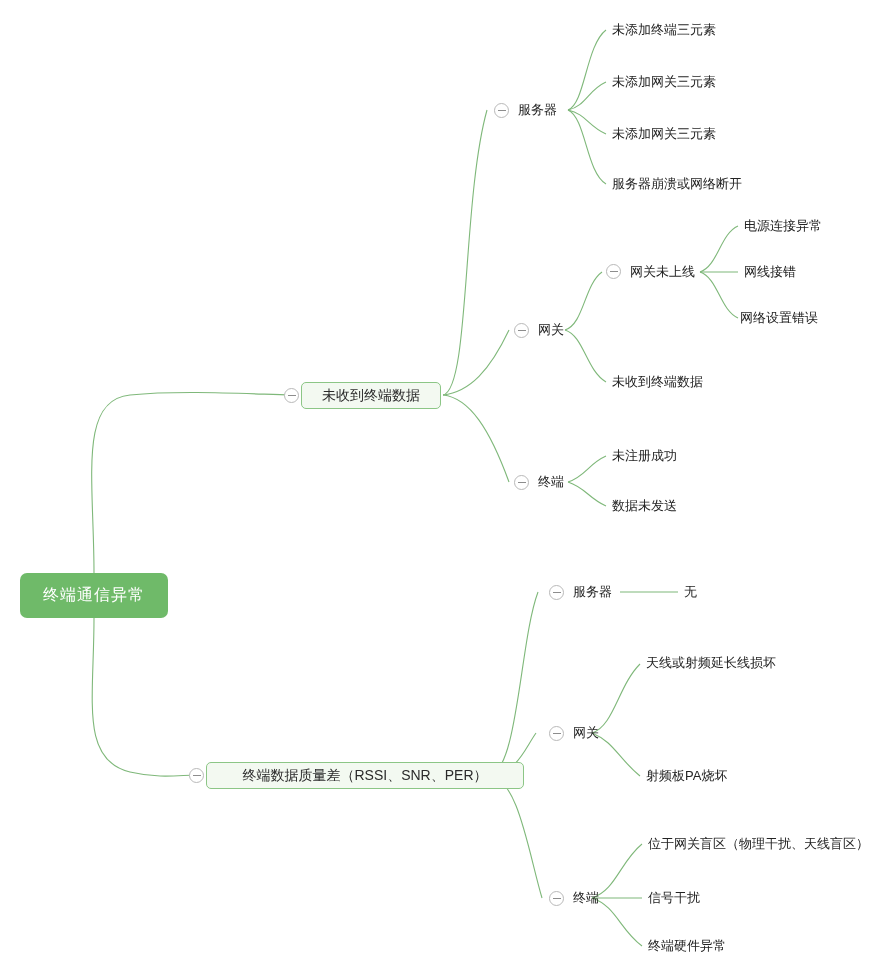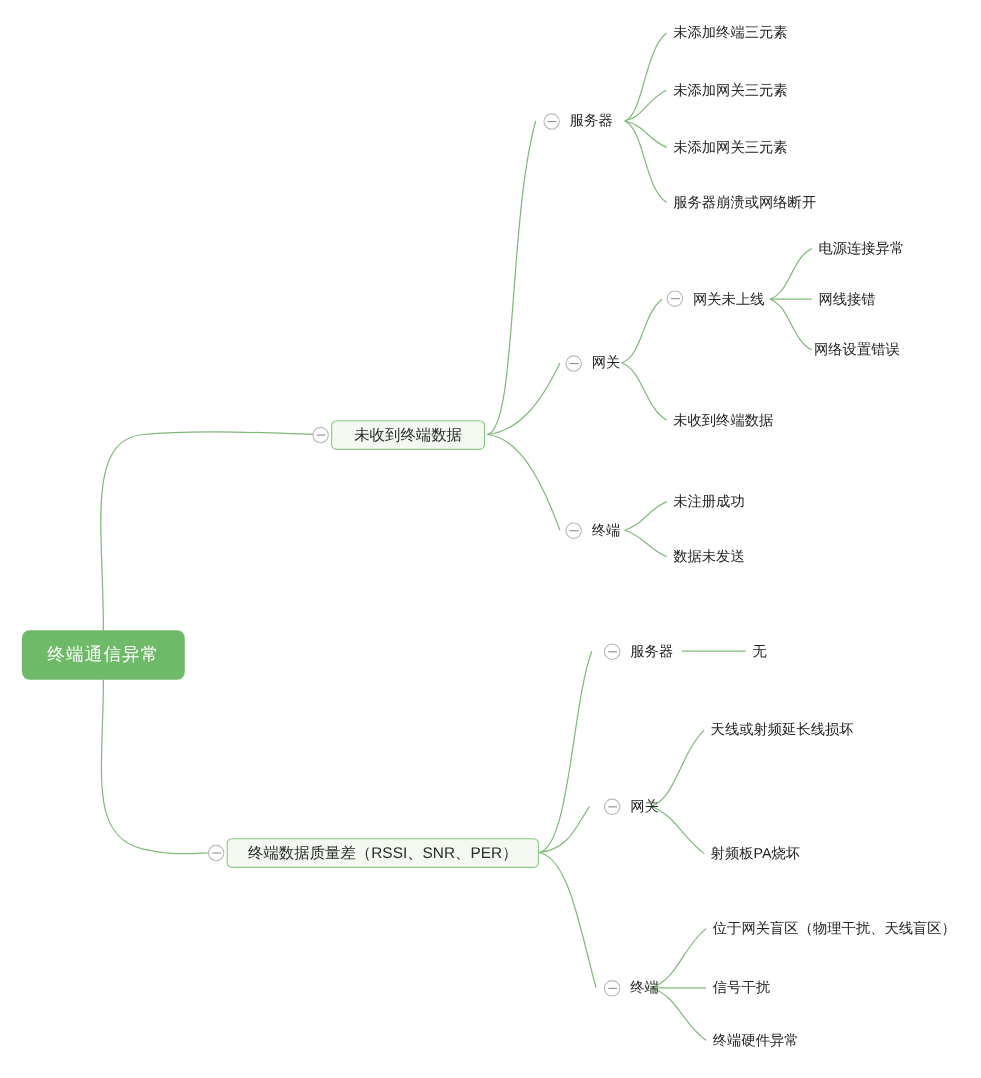--- a/index.html
+++ b/index.html
@@ -181,21 +181,21 @@
 
   <div class="text-node leaf" style="left:612px; top:374px;">未收到终端数据</div>
 
   <div class="toggle" style="left:514px; top:475px;"></div>
   <div class="text-node lvl2" style="left:538px; top:474px;">终端</div>
 
   <div class="text-node leaf" style="left:612px; top:448px;">未注册成功</div>
   <div class="text-node leaf" style="left:612px; top:498px;font-family:Liberation Serif, serif;">数据未发送</div>
 
   <div class="toggle" style="left:189px; top:768px;"></div>
-  <div class="branch-node" style="left:206px; top:762px; width:284px;">
+  <div class="branch-node" style="left:206px; top:762px; width:318px;">
     <span class="label">终端数据质量差（RSSI、SNR、PER）</span>
   </div>
 
   <div class="toggle" style="left:549px; top:585px;"></div>
   <div class="text-node lvl2" style="left:573px; top:584px;">服务器</div>
   <div class="text-node leaf" style="left:684px; top:584px;">无</div>
 
   <div class="toggle" style="left:549px; top:726px;"></div>
   <div class="text-node lvl2" style="left:573px; top:725px;">网关</div>
 

